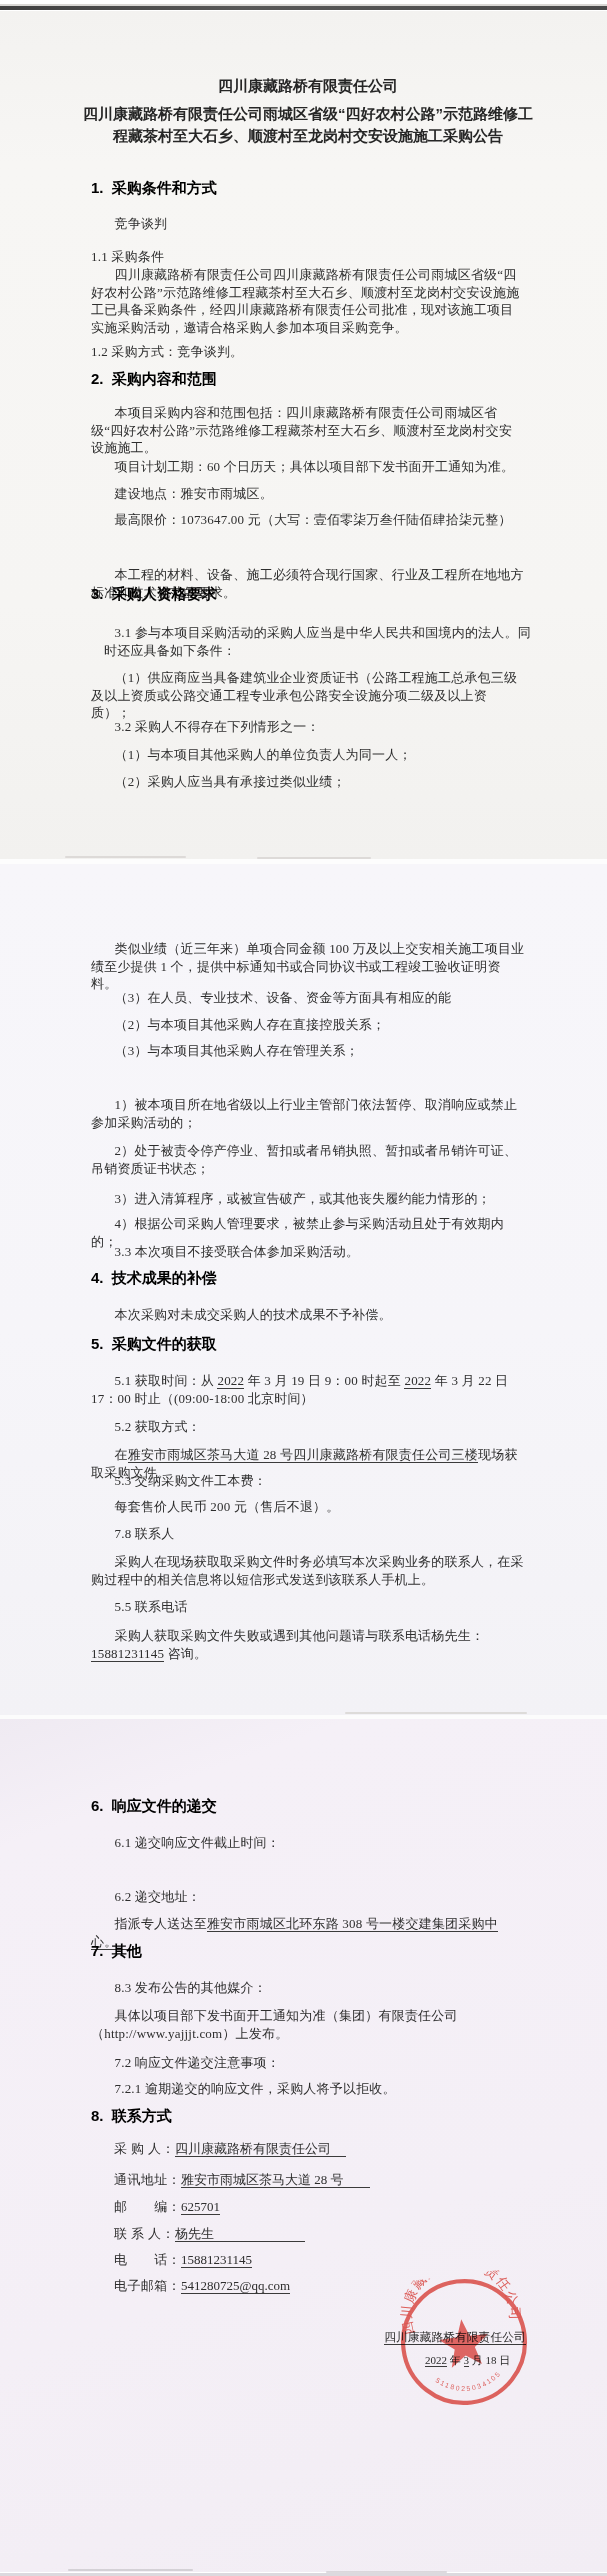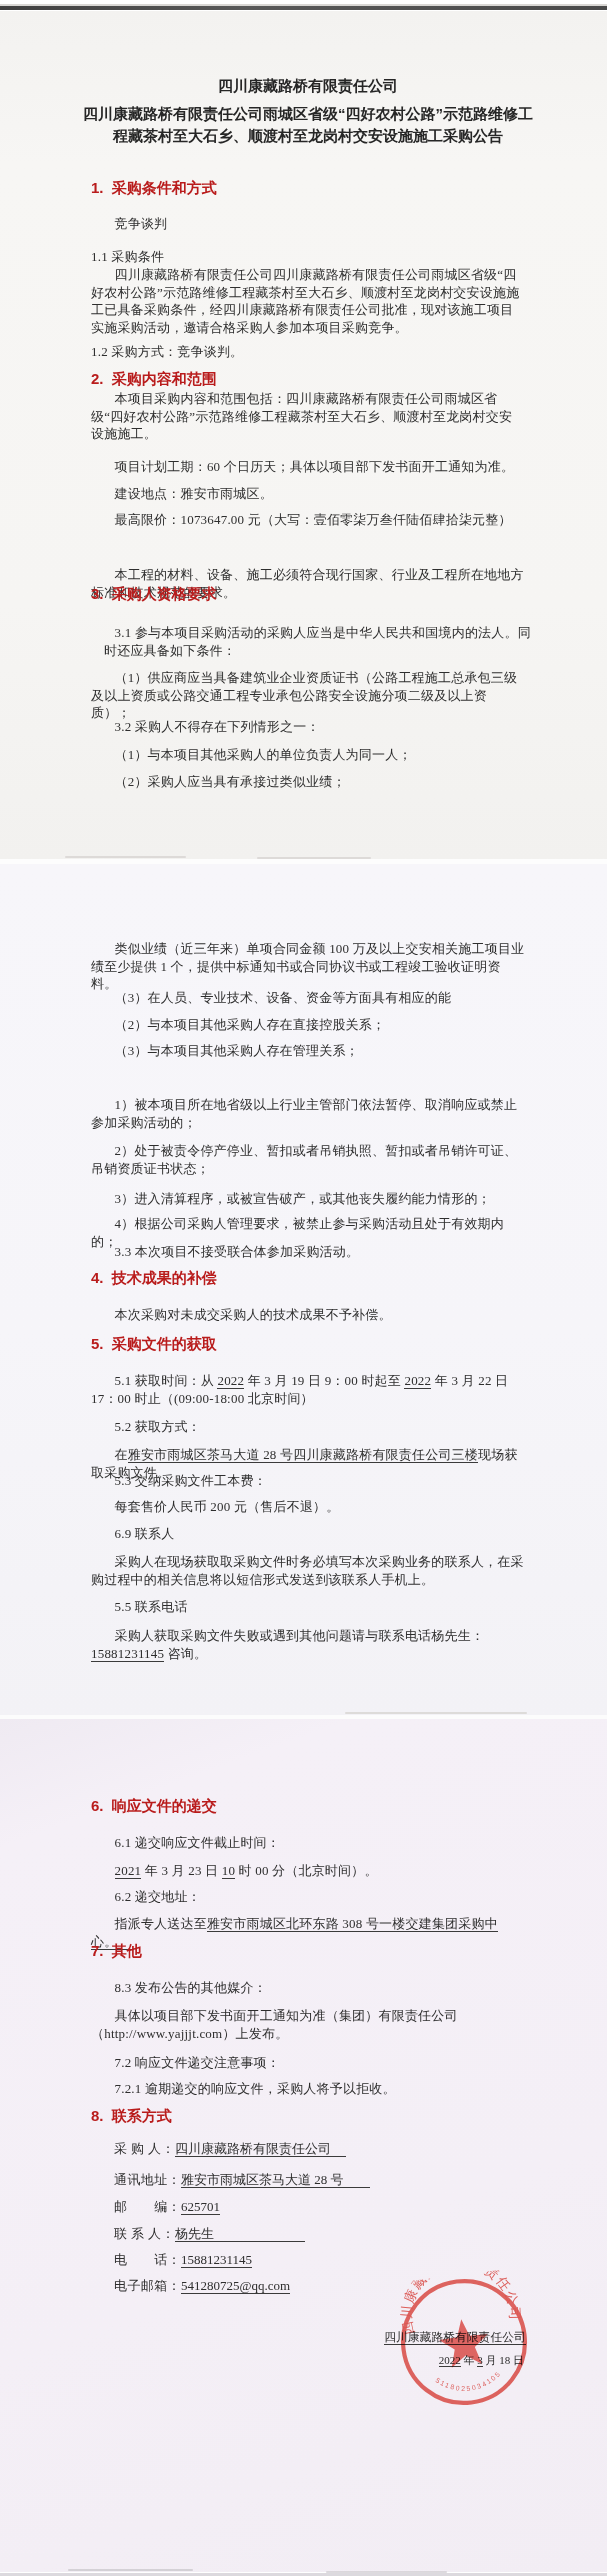--- a/index.html
+++ b/index.html
@@ -29,37 +29,37 @@
   .sm5{left:326px;top:2571px;width:121px;background:#d4d1d6;}
   .edge-bottom{position:absolute;left:0;top:2573px;width:607px;height:3px;background:#dcd9de;}
 
   
   .blk{position:absolute;left:91px;width:434px;font-size:13px;line-height:17.5px;
        white-space:pre-wrap;letter-spacing:0.2px;color:#2e2e2e;}
   .ind{text-indent:23.5px;}
   .hang{padding-left:13px;text-indent:10.6px;}
   .h{position:absolute;left:91px;width:434px;white-space:pre-wrap;
      font-family:"Liberation Sans","DejaVu Sans",sans-serif;
-     font-weight:bold;font-size:15px;line-height:20px;color:#b91c1c;}
+     font-weight:bold;font-size:15px;line-height:20px;color:#000000;}
   .titles{position:absolute;left:76px;width:464px;text-align:center;
      font-family:"Liberation Sans","DejaVu Sans",sans-serif;
      font-weight:bold;color:#262626;}
   .t1{top:76px;font-size:15px;line-height:20.5px;}
   .t2{top:103px;font-size:15px;line-height:22px;}
   .u{border-bottom:0.8px solid #3b3b3b;}
   .field{position:absolute;left:114px;width:425px;font-size:13px;line-height:17.5px;white-space:pre-wrap;}
   .field .lab{letter-spacing:0.4px;margin-top:8px;}
   .ext20{padding-right:15px;}
   .ext34{padding-right:26px;}
   .ext120{padding-right:91px;}
 
   
   .sig{position:absolute;white-space:pre-wrap;font-size:11.8px;color:#2b2b2b;}
   .sig-co{left:383px;top:2330px;width:144px;text-align:center;}
-  .sig-date{left:425px;top:2353px;width:99px;text-align:right;font-size:11px;}
+  .sig-date{left:425px;top:2353px;width:99px;text-align:left;font-size:11px;}
   .seal{position:absolute;left:397px;top:2275px;width:134px;height:134px;
         mix-blend-mode:multiply;opacity:.88;transform:rotate(-7deg);}
 </style>
 </head>
 <body>
 
 <div class="doc">
 
   <div class="edge-top-light"></div>
   <div class="edge-top-dark"></div>
@@ -79,21 +79,21 @@
   <div class="titles t1">四川康藏路桥有限责任公司</div>
   <div class="titles t2">四川康藏路桥有限责任公司雨城区省级“四好农村公路”示范路维修工程藏茶村至大石乡、顺渡村至龙岗村交安设施施工采购公告</div>
 
   <div class="h" style="top:178px">1.  采购条件和方式</div>
   <div class="blk ind" style="top:215px">竞争谈判</div>
   <div class="blk" style="top:248px">1.1 采购条件</div>
   <div class="blk ind" style="top:266px">四川康藏路桥有限责任公司四川康藏路桥有限责任公司雨城区省级“四好农村公路”示范路维修工程藏茶村至大石乡、顺渡村至龙岗村交安设施施工已具备采购条件，经四川康藏路桥有限责任公司批准，现对该施工项目实施采购活动，邀请合格采购人参加本项目采购竞争。</div>
   <div class="blk" style="top:343px">1.2 采购方式：竞争谈判。</div>
 
   <div class="h" style="top:369px">2.  采购内容和范围</div>
-  <div class="blk ind" style="top:390px">本项目采购内容和范围包括：四川康藏路桥有限责任公司雨城区省级“四好农村公路”示范路维修工程藏茶村至大石乡、顺渡村至龙岗村交安设施施工。</div>
+  <div class="blk ind" style="top:404px">本项目采购内容和范围包括：四川康藏路桥有限责任公司雨城区省级“四好农村公路”示范路维修工程藏茶村至大石乡、顺渡村至龙岗村交安设施施工。</div>
   <div class="blk ind" style="top:458px">项目计划工期：60 个日历天；具体以项目部下发书面开工通知为准。</div>
   <div class="blk ind" style="top:485px">建设地点：雅安市雨城区。</div>
   <div class="blk ind" style="top:511px">最高限价：1073647.00 元（大写：壹佰零柒万叁仟陆佰肆拾柒元整）</div>
   <div class="blk ind" style="top:566px">本工程的材料、设备、施工必须符合现行国家、行业及工程所在地地方标准和技术规范的要求。</div>
 
   <div class="h" style="top:584px">3.  采购人资格要求</div>
   <div class="blk hang" style="top:624px">3.1 参与本项目采购活动的采购人应当是中华人民共和国境内的法人。同时还应具备如下条件：</div>
   <div class="blk ind" style="top:669px">（1）供应商应当具备建筑业企业资质证书（公路工程施工总承包三级及以上资质或公路交通工程专业承包公路安全设施分项二级及以上资质）；</div>
   <div class="blk ind" style="top:718px">3.2 采购人不得存在下列情形之一：</div>
   <div class="blk ind" style="top:746px">（1）与本项目其他采购人的单位负责人为同一人；</div>
@@ -111,28 +111,27 @@
 
   <div class="h" style="top:1268px">4.  技术成果的补偿</div>
   <div class="blk ind" style="top:1306px">本次采购对未成交采购人的技术成果不予补偿。</div>
 
   <div class="h" style="top:1334px">5.  采购文件的获取</div>
   <div class="blk ind" style="top:1372px"><span>5.1 获取时间：从 </span><span class="u">2022</span><span> 年 3 月 19 日 9：00 时起至 </span><span class="u">2022</span><span> 年 3 月 22 日 17：00 时止（(09:00-18:00 北京时间）</span></div>
   <div class="blk ind" style="top:1418px">5.2 获取方式：</div>
   <div class="blk ind" style="top:1446px"><span>在</span><span class="u">雅安市雨城区茶马大道 28 号四川康藏路桥有限责任公司三楼</span><span>现场获取采购文件。</span></div>
   <div class="blk ind" style="top:1472px">5.3 交纳采购文件工本费：</div>
   <div class="blk ind" style="top:1498px">每套售价人民币 200 元（售后不退）。</div>
-  <div class="blk ind" style="top:1525px">6.9 联系人</div>
+  <div class="blk ind" style="top:1525px">7.8 联系人</div>
   <div class="blk ind" style="top:1553px">采购人在现场获取取采购文件时务必填写本次采购业务的联系人，在采购过程中的相关信息将以短信形式发送到该联系人手机上。</div>
   <div class="blk ind" style="top:1598px">5.5 联系电话</div>
   <div class="blk ind" style="top:1627px"><span>采购人获取采购文件失败或遇到其他问题请与联系电话杨先生：</span><span class="u">15881231145</span><span> 咨询。</span></div>
 
   <div class="h" style="top:1796px">6.  响应文件的递交</div>
   <div class="blk ind" style="top:1834px">6.1 递交响应文件截止时间：</div>
-  <div class="blk ind" style="top:1862px"><span class="u">2021</span><span> 年 3 月 23 日 </span><span class="u">10</span><span> 时 00 分（北京时间）。</span></div>
   <div class="blk ind" style="top:1888px">6.2 递交地址：</div>
   <div class="blk ind" style="top:1915px"><span>指派专人送达至</span><span class="u ext20">雅安市雨城区北环东路 308 号一楼交建集团采购中心。</span></div>
 
   <div class="h" style="top:1941px">7.  其他</div>
   <div class="blk ind" style="top:1979px">8.3 发布公告的其他媒介：</div>
   <div class="blk ind" style="top:2007px">具体以项目部下发书面开工通知为准（集团）有限责任公司（http://www.yajjjt.com）上发布。</div>
   <div class="blk ind" style="top:2054px">7.2 响应文件递交注意事项：</div>
   <div class="blk ind" style="top:2080px">7.2.1 逾期递交的响应文件，采购人将予以拒收。</div>
 
   <div class="h" style="top:2106px">8.  联系方式</div>

